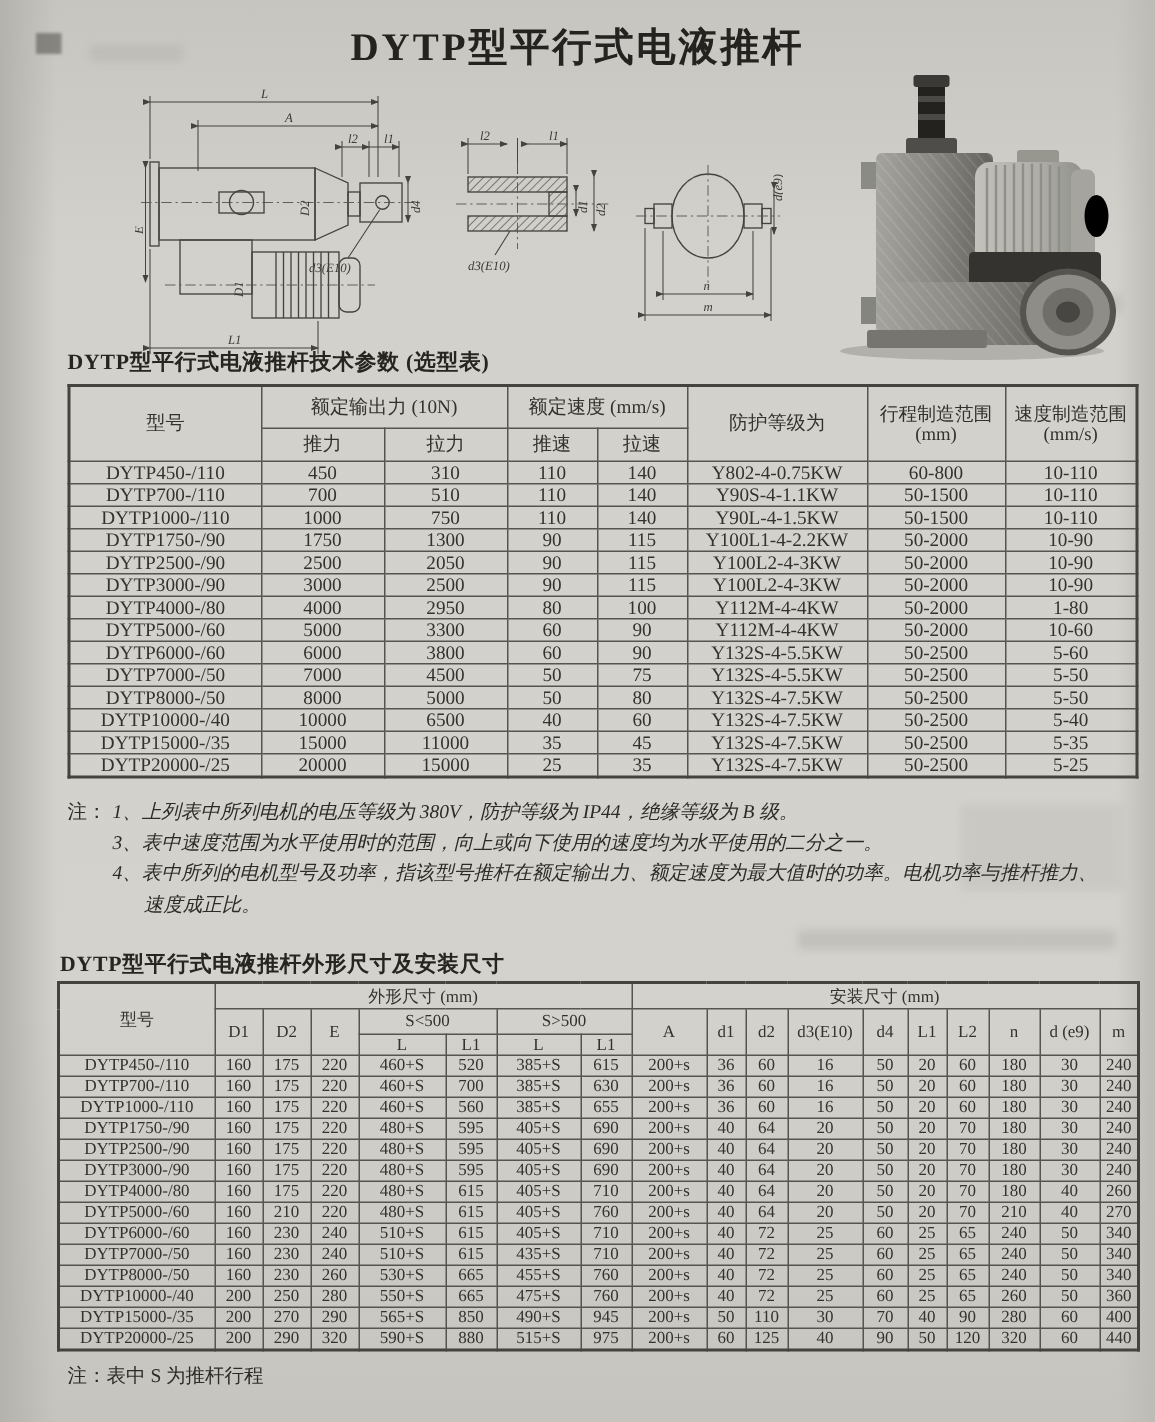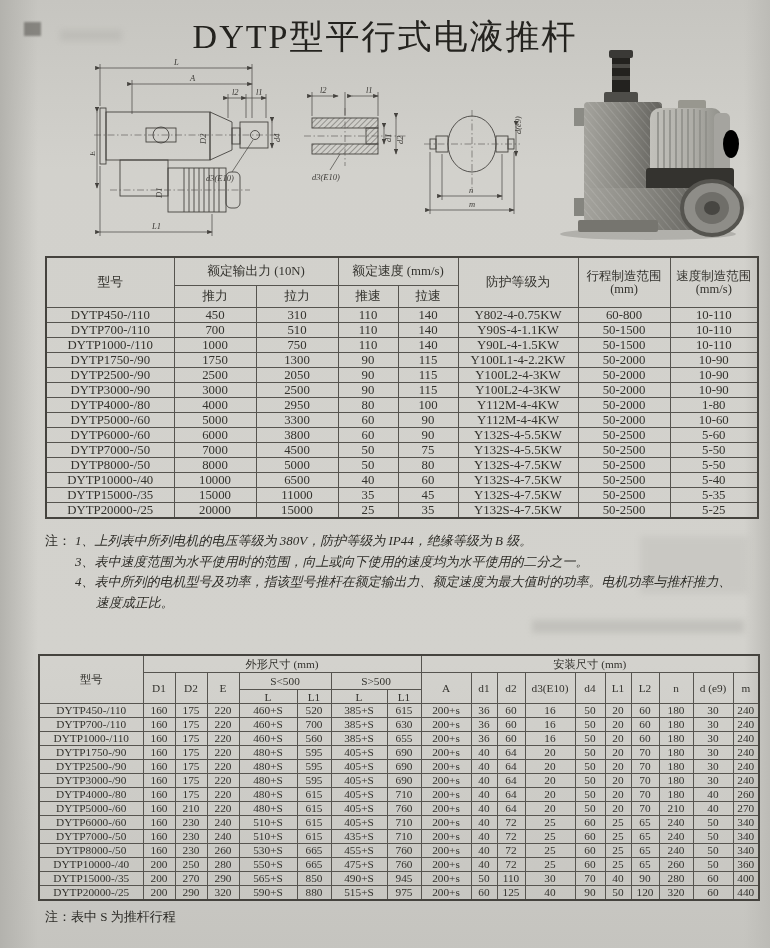--- a/index.html
+++ b/index.html
@@ -12,21 +12,21 @@
     position:relative;width:770px;height:948px;overflow:hidden;
     background:
       linear-gradient(90deg, #b3b2ad 0px, rgba(179,178,173,0) 38px),
       linear-gradient(90deg, rgba(170,169,164,0) 744px, #bcbbb6 770px),
       linear-gradient(180deg,#c6c5c0 0%, #d2d1cc 18%, #d3d2cd 70%, #c5c4bf 100%);
   }
   .smudge{position:absolute;filter:blur(3px);background:#8f8e89;}
   .corner-mark{position:absolute;left:24px;top:22px;width:17px;height:14px;background:#514f4a;opacity:.55;filter:blur(1px);}
   .title{
     position:absolute;left:0;top:14px;width:770px;text-align:center;
-    font-size:34px;font-weight:normal;letter-spacing:2px;color:#24231f;margin:0;
+    font-size:26px;font-weight:bold;letter-spacing:2px;color:#24231f;margin:0;
   }
   .drawing{position:absolute;left:90px;top:56px;}
   .photo{position:absolute;left:528px;top:50px;}
   .sec-heading{
     position:absolute;font-size:14.5px;font-weight:bold;color:#26251f;letter-spacing:.5px;margin:0;
   }
   .sec1{left:45px;top:232px;}
   .sec2{left:40px;top:633px;}
   table{border-collapse:collapse;table-layout:fixed;position:absolute;background:transparent;}
   .t1{left:45px;top:256px;width:712px;font-size:12.8px;}
@@ -217,20 +217,21 @@
       <rect x="118" y="118" width="88" height="22" rx="3" fill="#34332f"></rect>
       <rect x="56" y="138" width="122" height="42" rx="4" fill="url(#bodyG)"></rect>
       <rect x="56" y="138" width="122" height="42" rx="4" fill="url(#tex)"></rect>
       <ellipse cx="184" cy="158" rx="30" ry="27" fill="#8e8d88" stroke="#55544f" stroke-width="4"></ellipse>
       <ellipse cx="184" cy="158" rx="17" ry="16" fill="#6f6e69"></ellipse>
       <ellipse cx="184" cy="158" rx="8" ry="7" fill="#474642"></ellipse>
       <rect x="50" y="170" width="80" height="12" rx="2" fill="#76756f"></rect>
     </g>
   </svg>
 
+  <div class="sec-heading sec1">DYTP型平行式电液推杆技术参数 (选型表)</div>
 
   <table class="t1">
     <colgroup>
       <col style="width:128px">
         <col style="width:82px">
         <col style="width:82px">
       <col style="width:60px">
         <col style="width:60px">
         <col style="width:120px">
       <col style="width:92px">
@@ -404,20 +405,21 @@
 
   <div class="notes">
     <span class="np">注：</span>
     <div class="nl">
       <div>1、上列表中所列电机的电压等级为 380V，防护等级为 IP44，绝缘等级为 B 级。</div>
       <div>3、表中速度范围为水平使用时的范围，向上或向下使用的速度均为水平使用的二分之一。</div>
       <div>4、表中所列的电机型号及功率，指该型号推杆在额定输出力、额定速度为最大值时的功率。电机功率与推杆推力、速度成正比。</div>
     </div>
   </div>
 
+  <div class="sec-heading sec2">DYTP型平行式电液推杆外形尺寸及安装尺寸</div>
 
   <table class="t2">
     <colgroup>
       <col style="width:104px">
         <col style="width:32px">
         <col style="width:32px">
         <col style="width:32px">
       <col style="width:58px">
         <col style="width:34px">
         <col style="width:56px">

